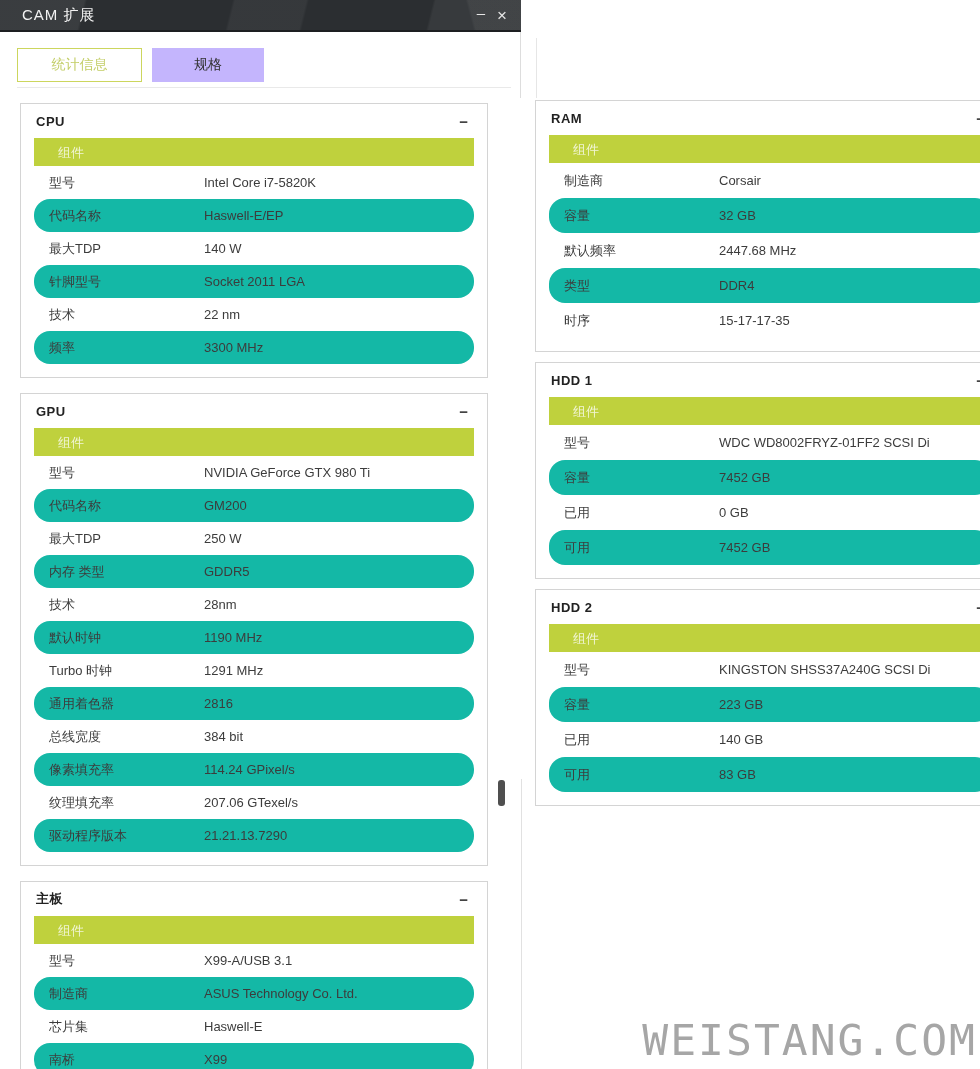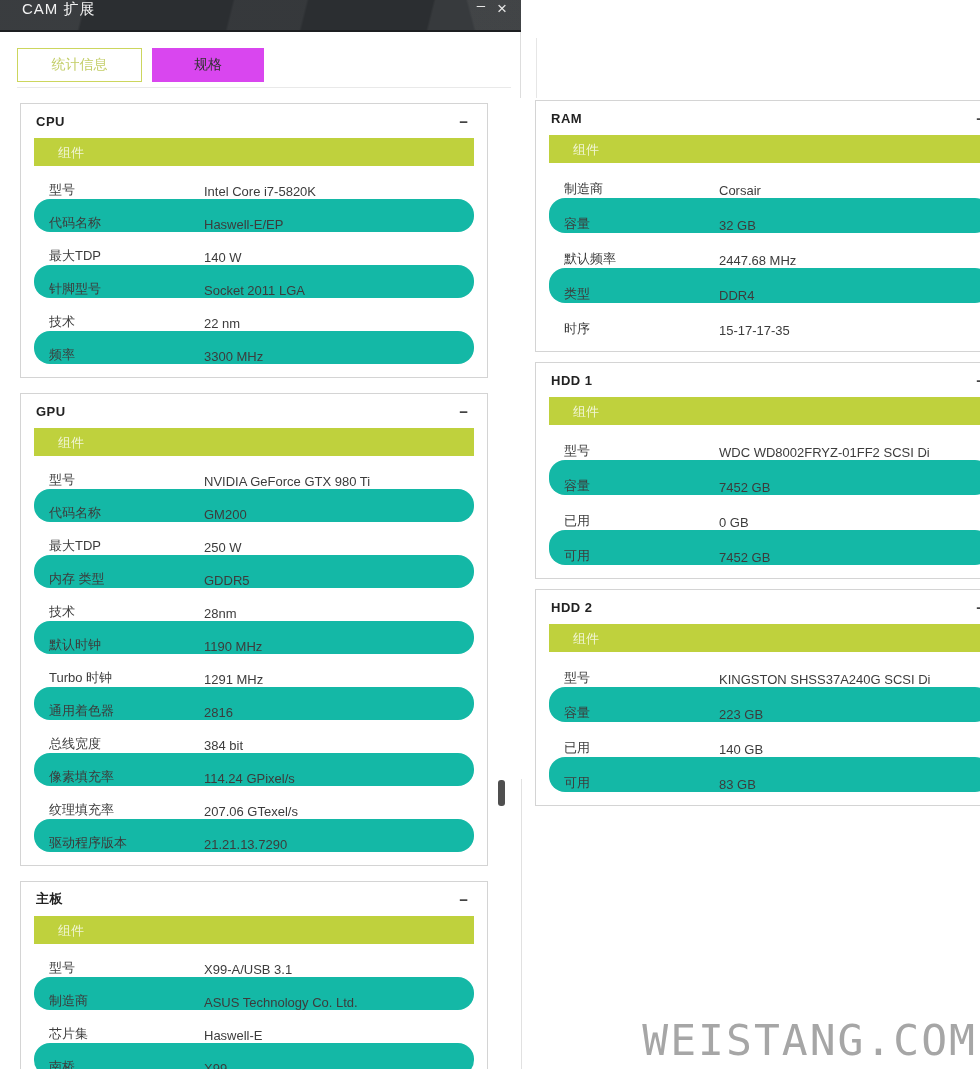--- a/index.html
+++ b/index.html
@@ -9,42 +9,42 @@
     overflow:hidden;
   }
   
   .titlebar{
     position:absolute;left:0;top:0;width:521px;height:32px;
     background:
       linear-gradient(104deg, rgba(255,255,255,.07) 0 16%, rgba(255,255,255,0) 16.5% 44%, rgba(255,255,255,.05) 44.5% 58%, rgba(255,255,255,0) 58.5% 82%, rgba(255,255,255,.06) 82.5%),
       linear-gradient(255deg, rgba(255,255,255,.05) 0 10%, rgba(255,255,255,0) 10.5%),
       #2b2e31;
     border-bottom:2px solid #1d1f21;
-    display:flex;box-sizing:border-box;
+    display:flex;align-items:center;box-sizing:border-box;
   }
   .titlebar-title{
     color:#f2f2f2;font-size:15px;letter-spacing:1px;padding-left:22px;flex:1;
   }
   .win-btn{
     color:#e6e6e6;font-size:15px;line-height:1;cursor:pointer;
     padding:0 6px;user-select:none;
   }
   .win-btn.min{transform:translateY(-3px);}
   .win-btn.close{font-size:17px;margin-right:8px;}
   
   .tabs{position:absolute;left:17px;top:48px;display:flex;}
   .tab{
     height:34px;box-sizing:border-box;display:flex;align-items:center;justify-content:center;
     font-size:14px;cursor:pointer;
   }
   .tab.inactive{
     width:125px;background:#ffffff;border:1px solid #ccd65d;color:#c3ce67;
   }
   .tab.active{
-    width:112px;background:#d946ef;color:#323232;margin-left:10px;
+    width:112px;background:#c4b5fd;color:#323232;margin-left:10px;
   }
   .tabs-underline{
     position:absolute;left:17px;top:87px;width:494px;height:1px;background:#e9e9e9;
   }
   .edge-line{position:absolute;width:1px;background:#dddddd;}
   .edge-v1{left:520px;top:32px;height:66px;}
   .edge-v2{left:536px;top:38px;height:60px;background:#e6e6e6;}
   .edge-v3{left:521px;top:779px;height:290px;background:#e1e1e1;}
   
   .col{position:absolute;}
@@ -62,21 +62,21 @@
   }
   .card-title{font-size:13px;font-weight:bold;color:#222;letter-spacing:.5px;}
   .collapse-btn{
     font-size:15px;color:#3a3a3a;cursor:pointer;line-height:1;user-select:none;font-weight:bold;
   }
   .comp-head{
     background:#bfd13d;color:rgba(255,255,255,.78);
     height:28px;line-height:30px;padding-left:24px;font-size:13px;
   }
   .row.data{
-    display:flex;align-items:flex-end;height:33px;font-size:13px;color:#3c3c3c;background:#ffffff;
+    display:flex;align-items:center;height:33px;font-size:13px;color:#3c3c3c;background:#ffffff;
   }
   .col-right .row.data{height:35px;}
   .row.data.alt{background:#14b8a6;border-radius:16px;}
   .cell.label{width:170px;padding-left:15px;box-sizing:border-box;flex-shrink:0;}
   .cell.value{flex:1;white-space:nowrap;overflow:hidden;}
   
   .scroll-thumb{
     position:absolute;left:498px;top:780px;width:7px;height:26px;
     background:#4f4f4f;border-radius:3px;cursor:pointer;
   }

